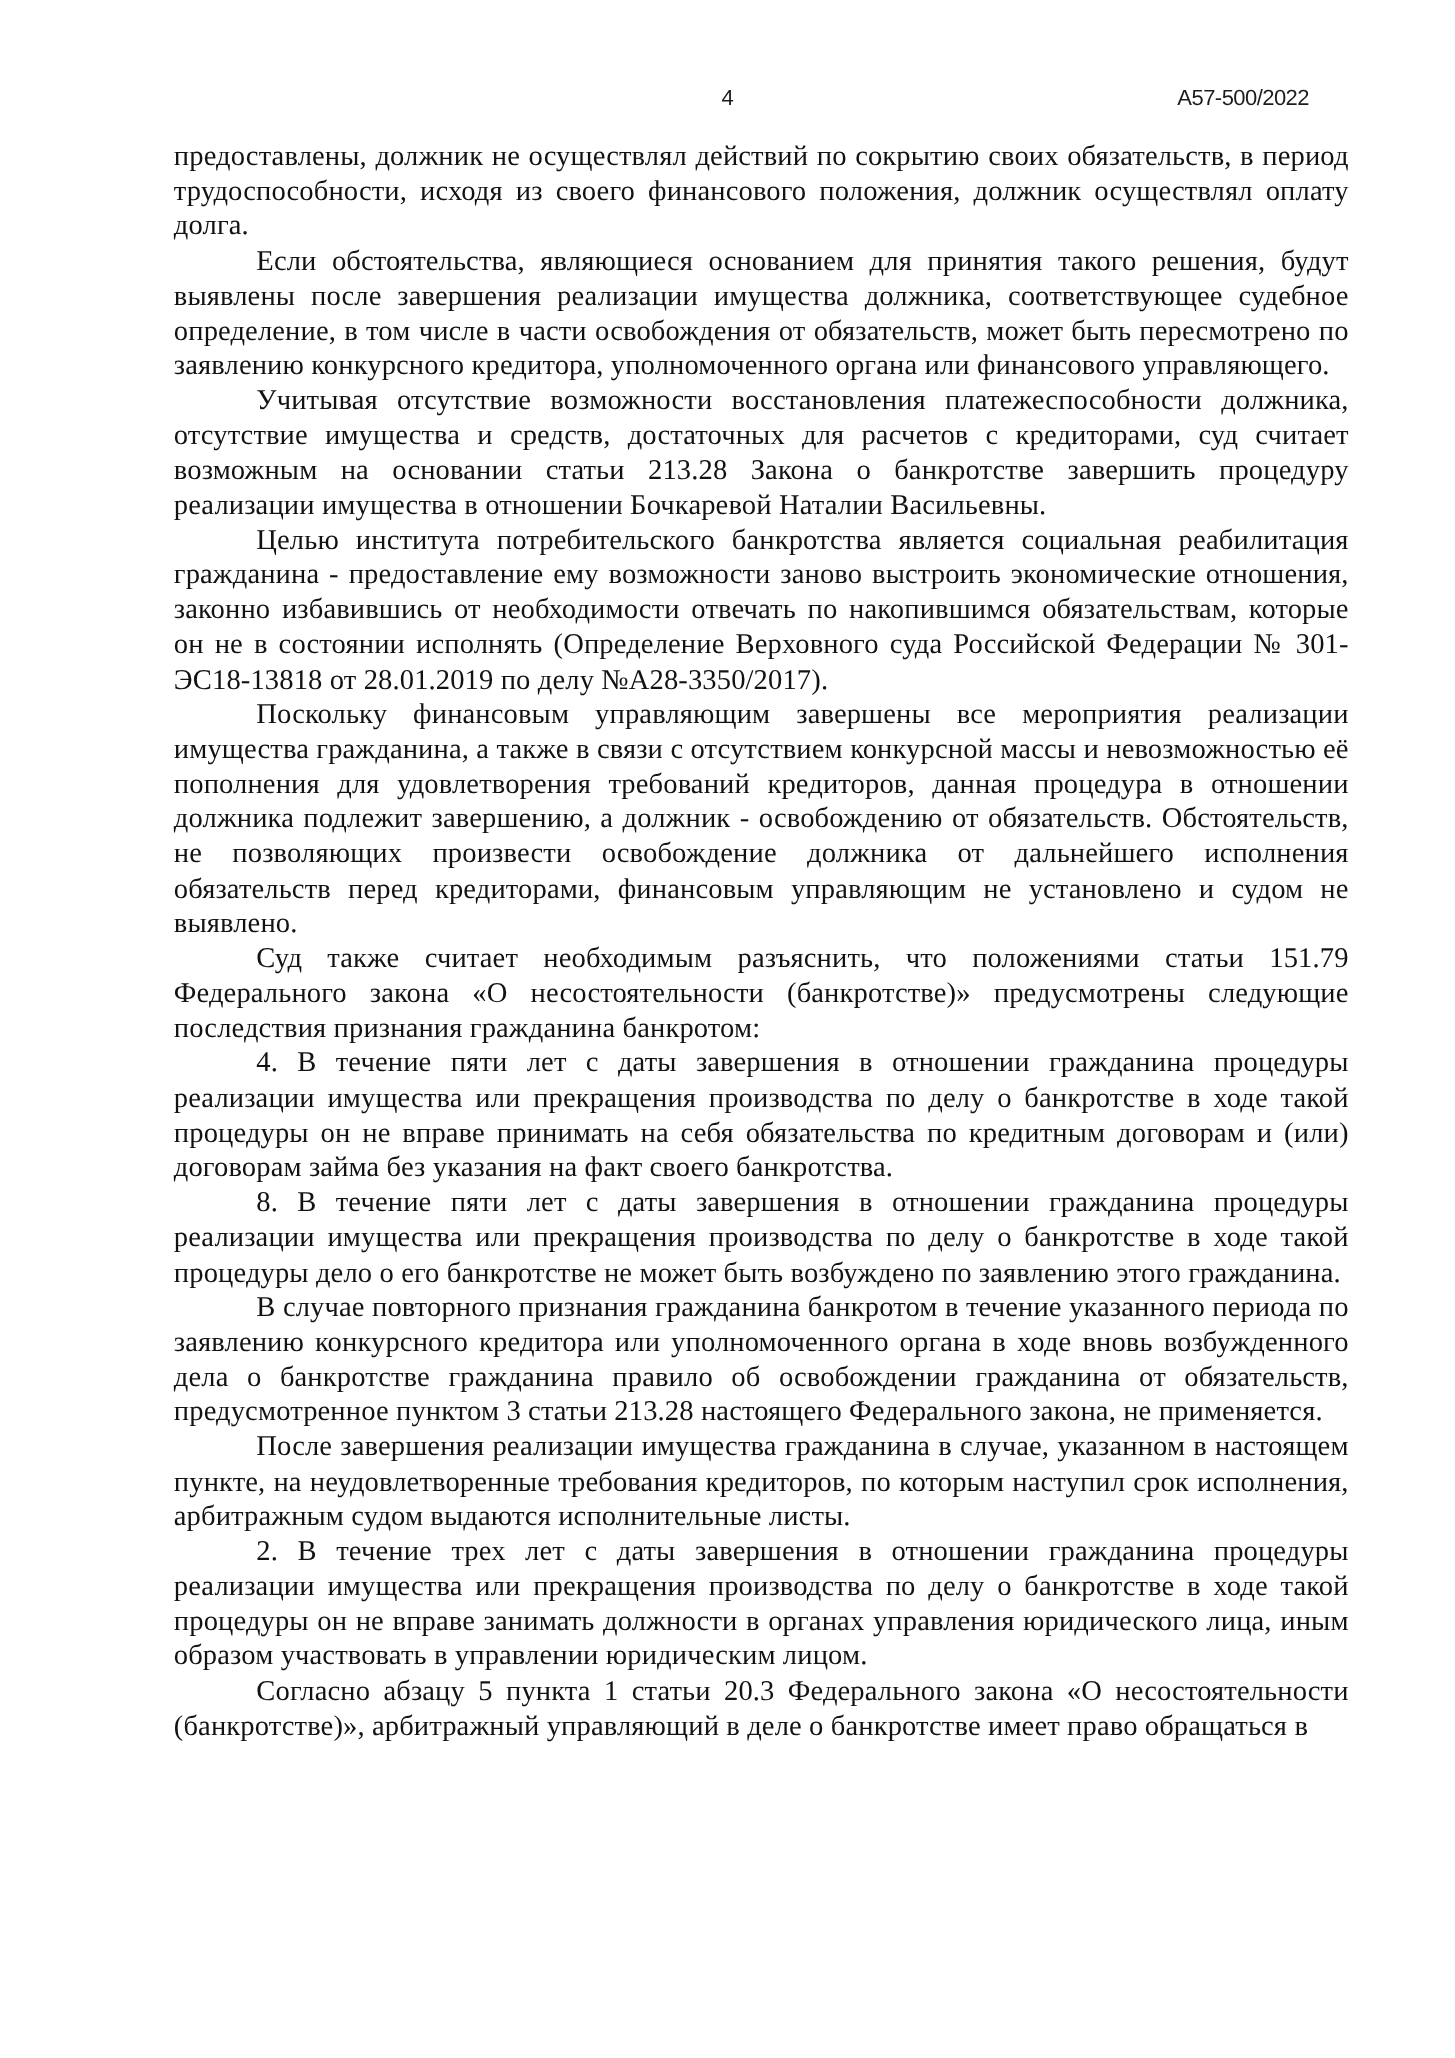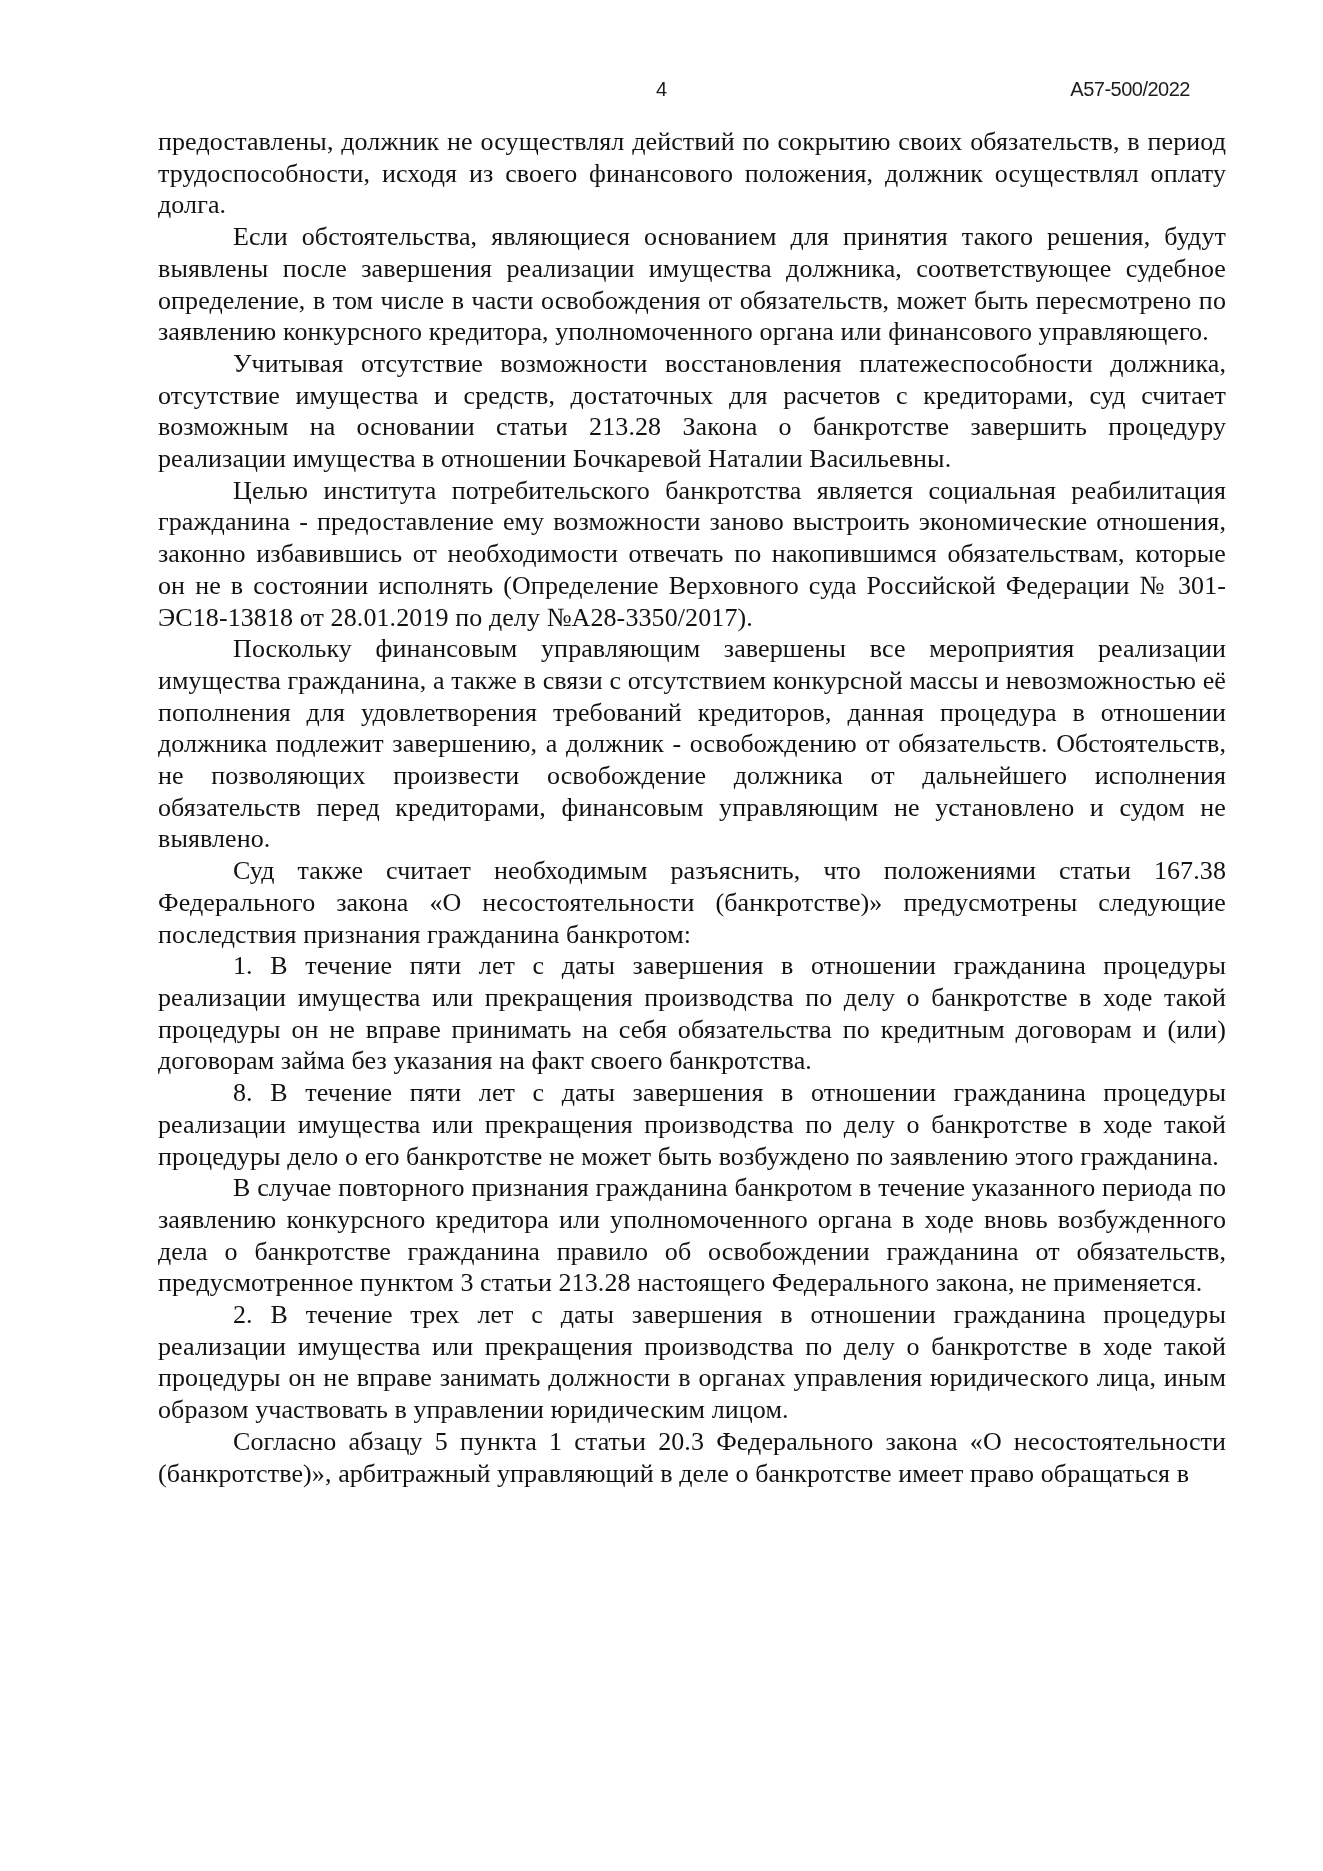--- a/index.html
+++ b/index.html
@@ -66,21 +66,22 @@
     <div class="page-number">4</div>
     <div class="case-number">А57-500/2022</div>
   </div>
 
   <div class="body-text">
     <p class="no-indent">предоставлены, должник не осуществлял действий по сокрытию своих обязательств, в период трудоспособности, исходя из своего финансового положения, должник осуществлял оплату долга.</p>
     <p>Если обстоятельства, являющиеся основанием для принятия такого решения, будут выявлены после завершения реализации имущества должника, соответствующее судебное определение, в том числе в части освобождения от обязательств, может быть пересмотрено по заявлению конкурсного кредитора, уполномоченного органа или финансового управляющего.</p>
     <p>Учитывая отсутствие возможности восстановления платежеспособности должника, отсутствие имущества и средств, достаточных для расчетов с кредиторами, суд считает возможным на основании статьи 213.28 Закона о банкротстве завершить процедуру реализации имущества в отношении Бочкаревой Наталии Васильевны.</p>
     <p>Целью института потребительского банкротства является социальная реабилитация гражданина - предоставление ему возможности заново выстроить экономические отношения, законно избавившись от необходимости отвечать по накопившимся обязательствам, которые он не в состоянии исполнять (Определение Верховного суда Российской Федерации № 301-ЭС18-13818 от 28.01.2019 по делу №А28-3350/2017).</p>
     <p>Поскольку финансовым управляющим завершены все мероприятия реализации имущества гражданина, а также в связи с отсутствием конкурсной массы и невозможностью её пополнения для удовлетворения требований кредиторов, данная процедура в отношении должника подлежит завершению, а должник - освобождению от обязательств. Обстоятельств, не позволяющих произвести освобождение должника от дальнейшего исполнения обязательств перед кредиторами, финансовым управляющим не установлено и судом не выявлено.</p>
-    <p>Суд также считает необходимым разъяснить, что положениями статьи 167.38 Федерального закона «О несостоятельности (банкротстве)» предусмотрены следующие последствия признания гражданина банкротом:</p>
-    <p>1. В течение пяти лет с даты завершения в отношении гражданина процедуры реализации имущества или прекращения производства по делу о банкротстве в ходе такой процедуры он не вправе принимать на себя обязательства по кредитным договорам и (или) договорам займа без указания на факт своего банкротства.</p>
+    <p>Суд также считает необходимым разъяснить, что положениями статьи 151.79 Федерального закона «О несостоятельности (банкротстве)» предусмотрены следующие последствия признания гражданина банкротом:</p>
+    <p>4. В течение пяти лет с даты завершения в отношении гражданина процедуры реализации имущества или прекращения производства по делу о банкротстве в ходе такой процедуры он не вправе принимать на себя обязательства по кредитным договорам и (или) договорам займа без указания на факт своего банкротства.</p>
     <p>8. В течение пяти лет с даты завершения в отношении гражданина процедуры реализации имущества или прекращения производства по делу о банкротстве в ходе такой процедуры дело о его банкротстве не может быть возбуждено по заявлению этого гражданина.</p>
     <p>В случае повторного признания гражданина банкротом в течение указанного периода по заявлению конкурсного кредитора или уполномоченного органа в ходе вновь возбужденного дела о банкротстве гражданина правило об освобождении гражданина от обязательств, предусмотренное пунктом 3 статьи 213.28 настоящего Федерального закона, не применяется.</p>
+    <p>После завершения реализации имущества гражданина в случае, указанном в настоящем пункте, на неудовлетворенные требования кредиторов, по которым наступил срок исполнения, арбитражным судом выдаются исполнительные листы.</p>
     <p>2. В течение трех лет с даты завершения в отношении гражданина процедуры реализации имущества или прекращения производства по делу о банкротстве в ходе такой процедуры он не вправе занимать должности в органах управления юридического лица, иным образом участвовать в управлении юридическим лицом.</p>
     <p>Согласно абзацу 5 пункта 1 статьи 20.3 Федерального закона «О несостоятельности (банкротстве)», арбитражный управляющий в деле о банкротстве имеет право обращаться в</p>
   </div>
 
 </div>
 
 </body></html>

